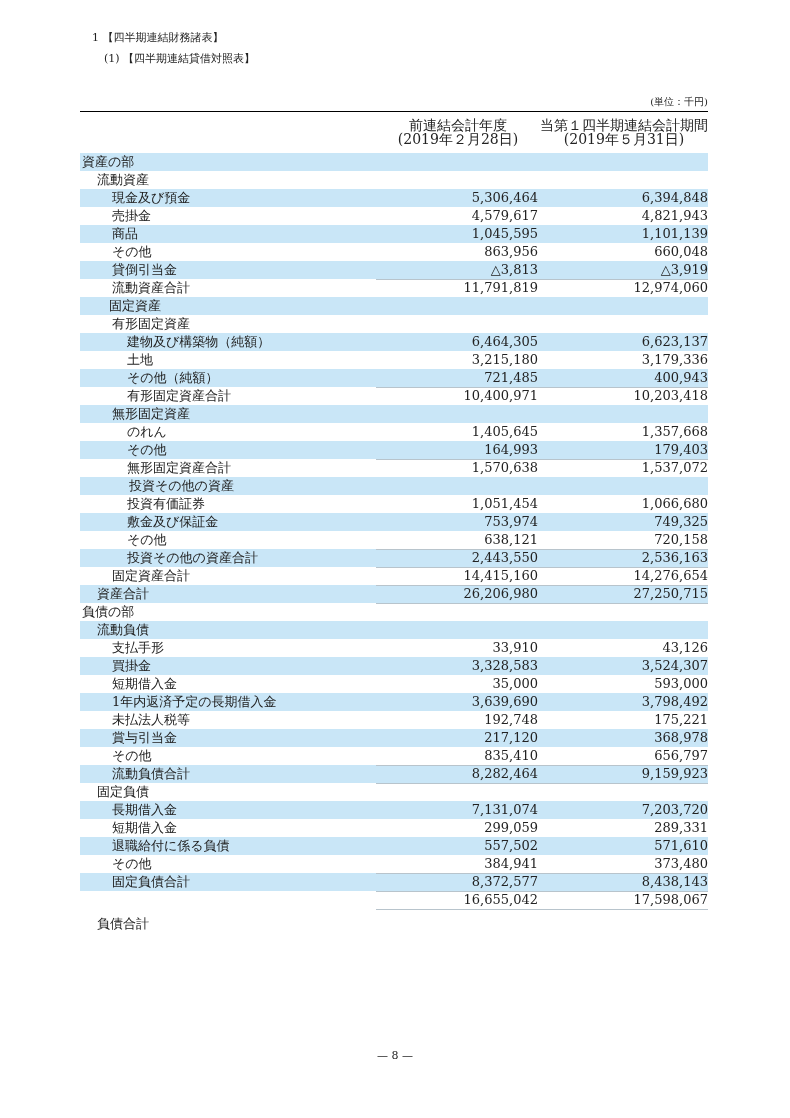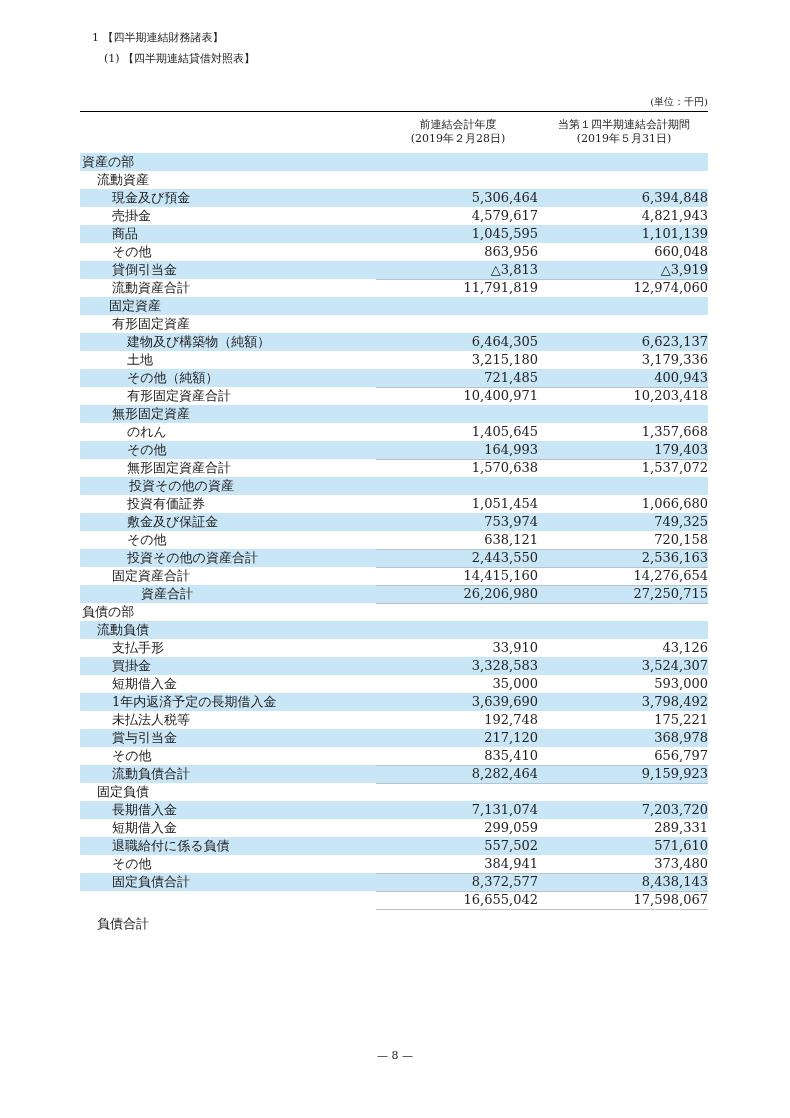--- a/index.html
+++ b/index.html
@@ -2,21 +2,21 @@
 <html><head>
 <meta charset="utf-8">
 <style>
   html, body { margin: 0; padding: 0; background: #ffffff; }
   body { width: 790px; height: 1118px; position: relative; overflow: hidden;
          font-family: "DejaVu Serif", "Liberation Serif", serif; color: #222; font-size: 11px; }
   .h1 { position: absolute; left: 92px; top: 30px; font-size: 11px; white-space: pre; }
   .h2 { position: absolute; left: 104px; top: 51px; font-size: 11px; white-space: pre; }
   .unit { position: absolute; right: 82px; top: 95px; font-size: 10px; }
   .topline { position: absolute; left: 80px; width: 628px; top: 111px; height: 1px; background: #000; }
-  .colhead { position: absolute; top: 118px; text-align: center; font-size: 11px; line-height: 14px; }
+  .colhead { position: absolute; top: 118px; text-align: center; font-size: 14px; line-height: 14px; }
   .colhead.c1 { left: 376px; width: 164px; }
   .colhead.c2 { left: 540px; width: 168px; }
   .table { position: absolute; left: 80px; top: 153px; width: 628px; }
   .row { position: relative; height: 18px; line-height: 18px; font-size: 13px; }
   .row.hl { background: #C9E6F7; }
   .row .label { position: absolute; left: 0; white-space: nowrap; }
   .row .v1 { position: absolute; left: 296px; width: 162px; text-align: right; }
   .row .v2 { position: absolute; left: 460px; width: 168px; text-align: right; }
   .row.total .lineTop, .row.total .lineBot { position: absolute; left: 296px; right: 0; height: 1px; background: #b8c4cc; }
   .row.total .lineTop { top: 0; }
@@ -163,21 +163,21 @@
       <span class="v2">2,536,163</span>
       <div class="lineTop"></div>
       <div class="lineBot"></div>
     </div>
     <div class="row">
       <span class="label" style="padding-left: 32px;">固定資産合計</span>
       <span class="v1">14,415,160</span>
       <span class="v2">14,276,654</span>
     </div>
     <div class="row hl total">
-      <span class="label" style="padding-left: 17px; margin-left: 44px;">資産合計</span>
+      <span class="label" style="padding-left: 17px;">資産合計</span>
       <span class="v1">26,206,980</span>
       <span class="v2">27,250,715</span>
       <div class="lineTop"></div>
       <div class="lineBot"></div>
     </div>
     <div class="row">
       <span class="label" style="padding-left: 2px;">負債の部</span>
       <span class="v1"></span>
       <span class="v2"></span>
     </div>

